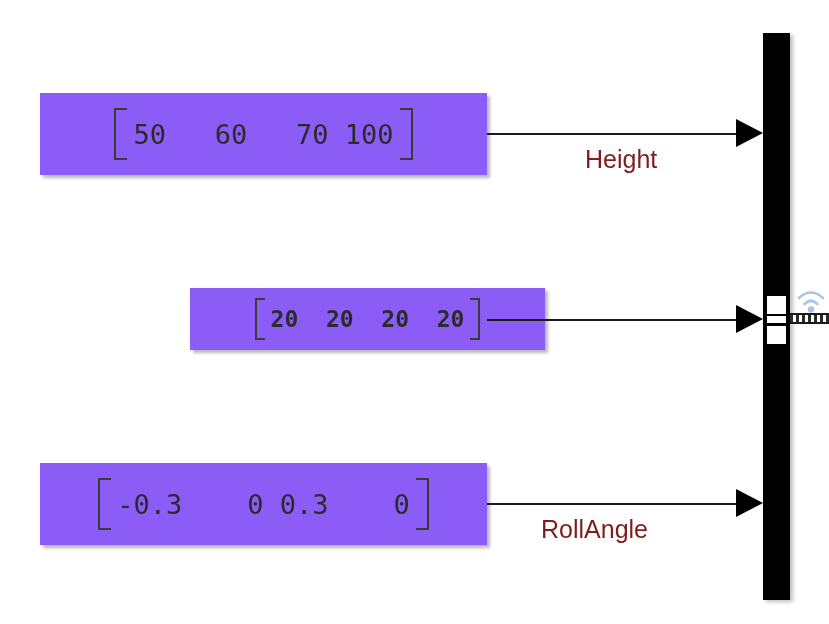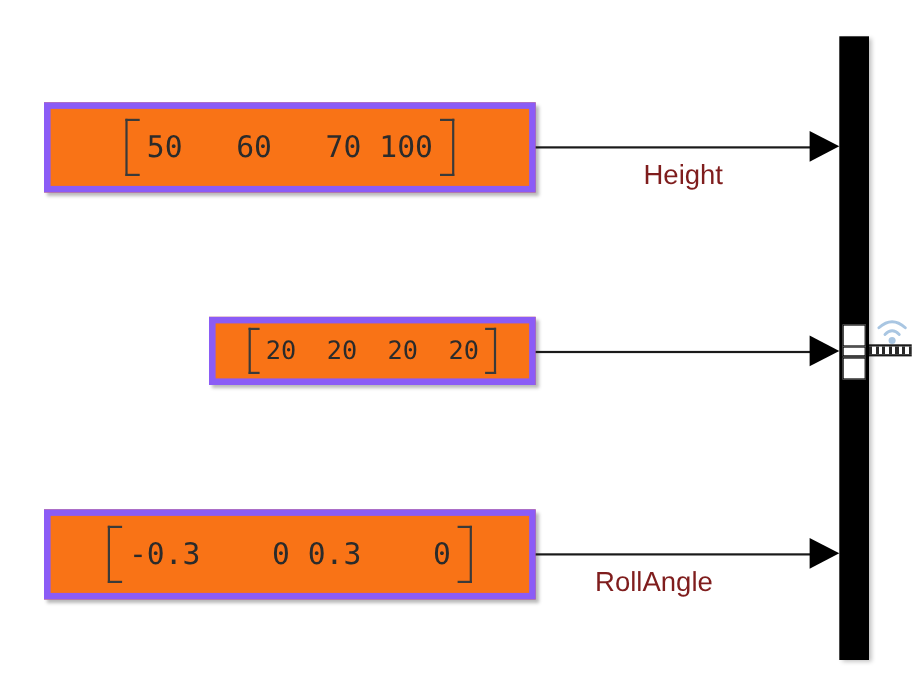--- a/index.html
+++ b/index.html
@@ -15,21 +15,21 @@
     position: relative;
     width: 829px;
     height: 624px;
     background: #ffffff;
     overflow: hidden;
   }
 
   
   .const-block {
     position: absolute;
-    background: #f97316;
+    background: #8b5cf6;
     border: 6px solid #8b5cf6;
     box-sizing: border-box;
     box-shadow: 3px 3px 3px rgba(0,0,0,0.28);
     display: flex;
     align-items: center;
     justify-content: center;
   }
   .matrix {
     display: flex;
     align-items: stretch;
@@ -121,21 +121,21 @@
 <div id="canvas">
 
   <div class="const-block blk-a" style="left:40px; top:93px; width:447px; height:82px;">
     <div class="matrix">
       <span class="bracket left"></span>
       <span class="matrix-values">50   60   70 100</span>
       <span class="bracket right"></span>
     </div>
   </div>
 
-  <div class="const-block blk-b" style="left:190px; top:288px; width:297px; height:62px;">
+  <div class="const-block blk-b" style="left:190px; top:288px; width:355px; height:62px;font-weight:bold;">
     <div class="matrix">
       <span class="bracket left"></span>
       <span class="matrix-values">20  20  20  20</span>
       <span class="bracket right"></span>
     </div>
   </div>
 
   <div class="const-block blk-c" style="left:40px; top:463px; width:447px; height:82px;">
     <div class="matrix">
       <span class="bracket left"></span>

